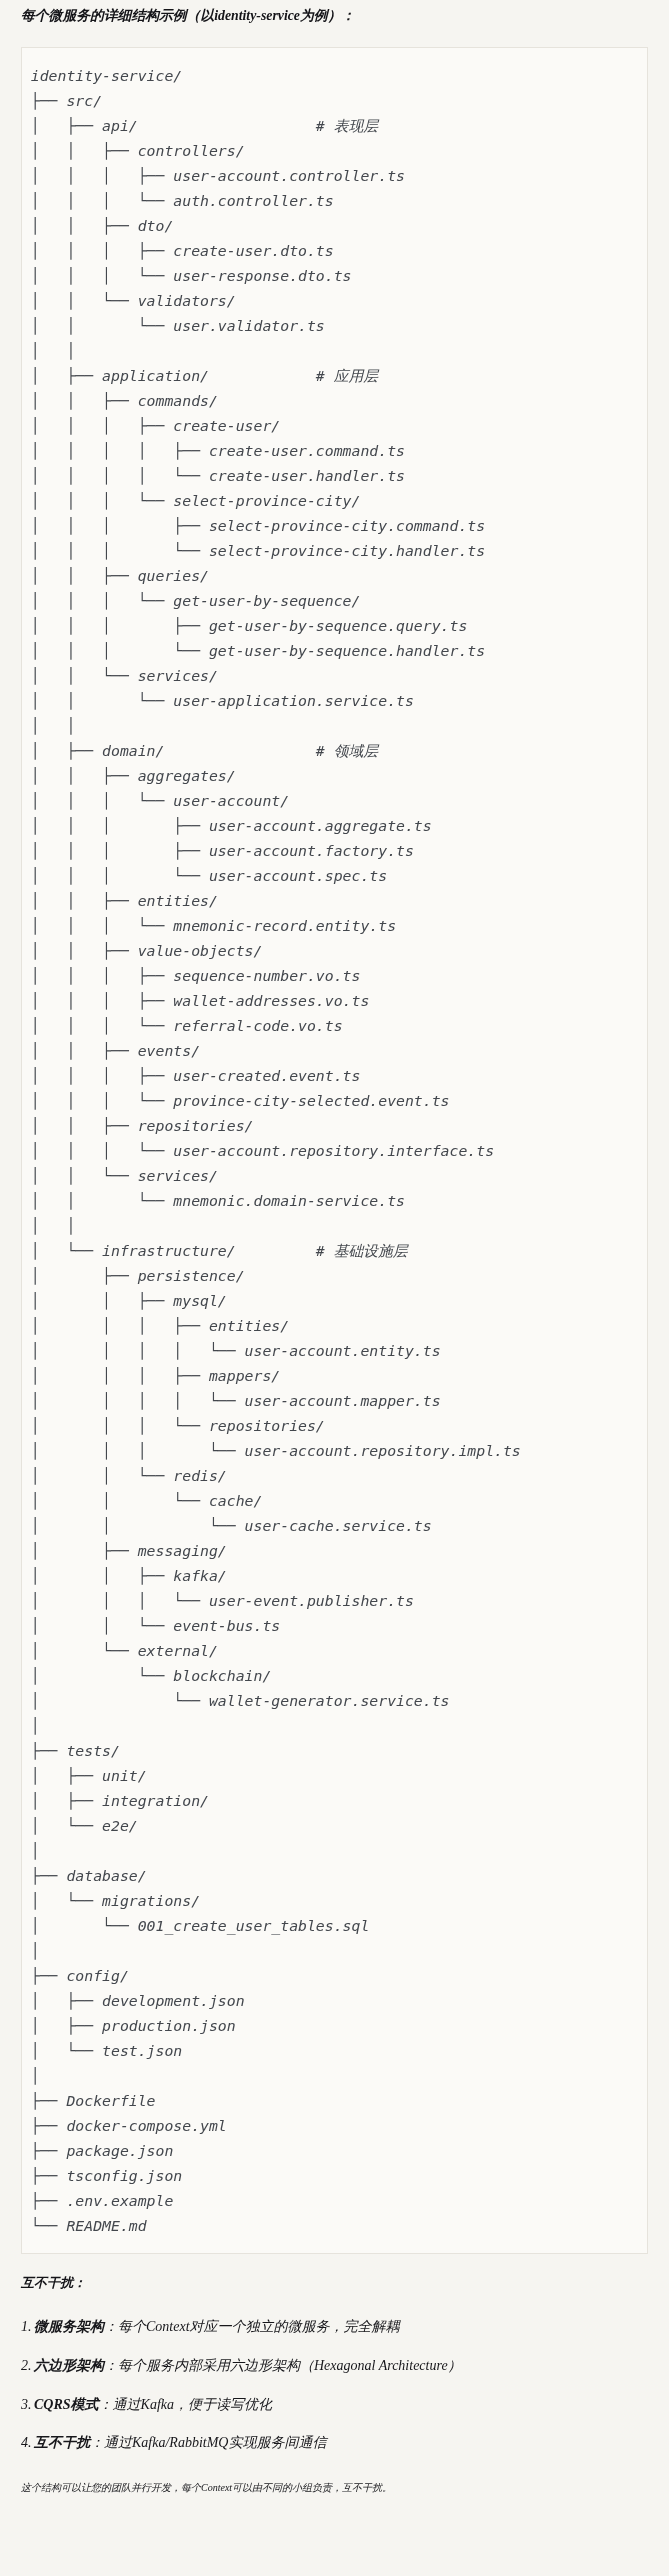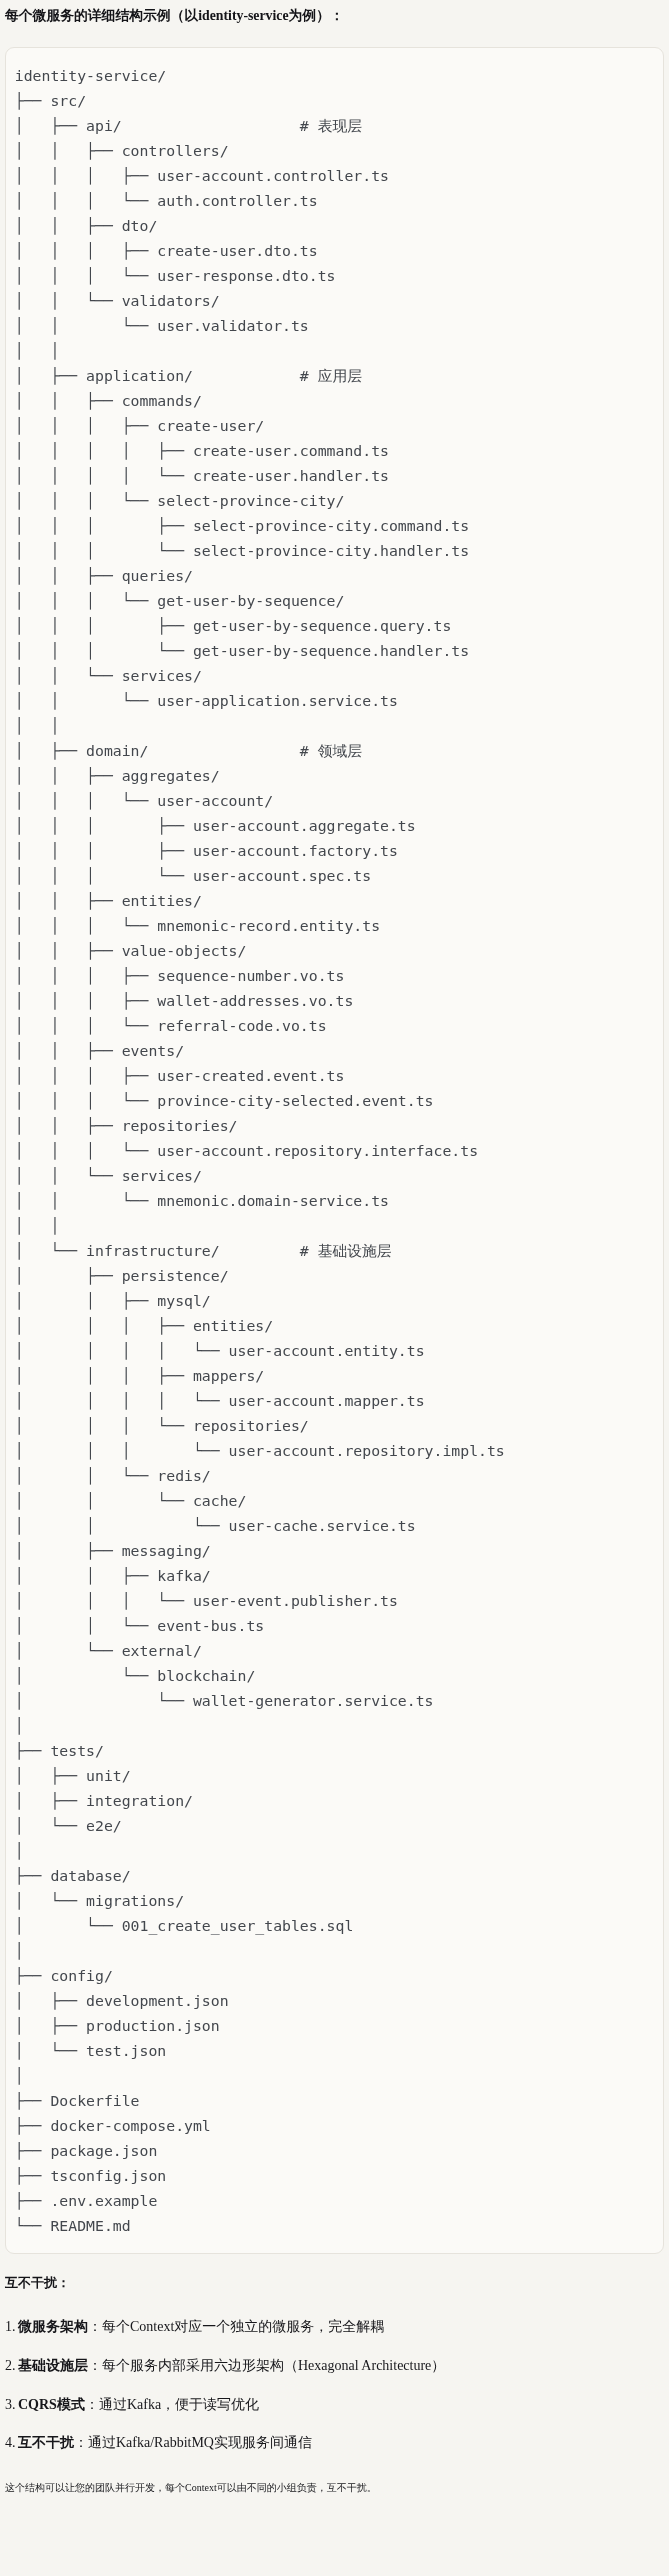--- a/index.html
+++ b/index.html
@@ -8,34 +8,35 @@
     background: #f6f5f1;
     color: #17171b;
   }
   body {
     width: 669px;
     font-family: "Liberation Serif", serif;
     padding-bottom: 11.3px;
     box-sizing: border-box;
   }
   .wrap {
-    padding: 0 5px;
+    padding: 0 21px;
+    font-style: italic;
   }
   h1.title {
     margin: 5px 0 0 0;
     font-size: 13.8px;
     line-height: 21px;
     font-weight: 700;
     color: #141418;
   }
   .code-block {
     margin-top: 20.6px;
     background: #fbfaf7;
     border: 0.6px solid #e6e3dc;
-    border-radius: 9px;
+    border-radius: 0;
     overflow: hidden;
   }
   pre.tree {
     margin: 0;
     padding: 15px 8.8px;
     font-family: "DejaVu Sans Mono", monospace;
     font-size: 14.8px;
     line-height: 25px;
     color: #43474d;
     white-space: pre;
@@ -169,21 +170,21 @@
 └── README.md</pre>
   </section>
 
   <h2 class="notes-heading">互不干扰：</h2>
 
   <ol class="notes-list">
     <li class="note-item">
       <span class="note-num">1.</span><strong class="note-term">微服务架构</strong><span class="note-text">：每个Context对应一个独立的微服务，完全解耦</span>
     </li>
     <li class="note-item">
-      <span class="note-num">2.</span><strong class="note-term">基础设施层</strong><span class="note-text">：每个服务内部采用六边形架构（Hexagonal Architecture）</span>
+      <span class="note-num">2.</span><strong class="note-term">六边形架构</strong><span class="note-text">：每个服务内部采用六边形架构（Hexagonal Architecture）</span>
     </li>
     <li class="note-item">
       <span class="note-num">3.</span><strong class="note-term">CQRS模式</strong><span class="note-text">：通过Kafka，便于读写优化</span>
     </li>
     <li class="note-item">
       <span class="note-num">4.</span><strong class="note-term">互不干扰</strong><span class="note-text">：通过Kafka/RabbitMQ实现服务间通信</span>
     </li>
   </ol>
 
   <p class="closing">这个结构可以让您的团队并行开发，每个Context可以由不同的小组负责，互不干扰。</p>

